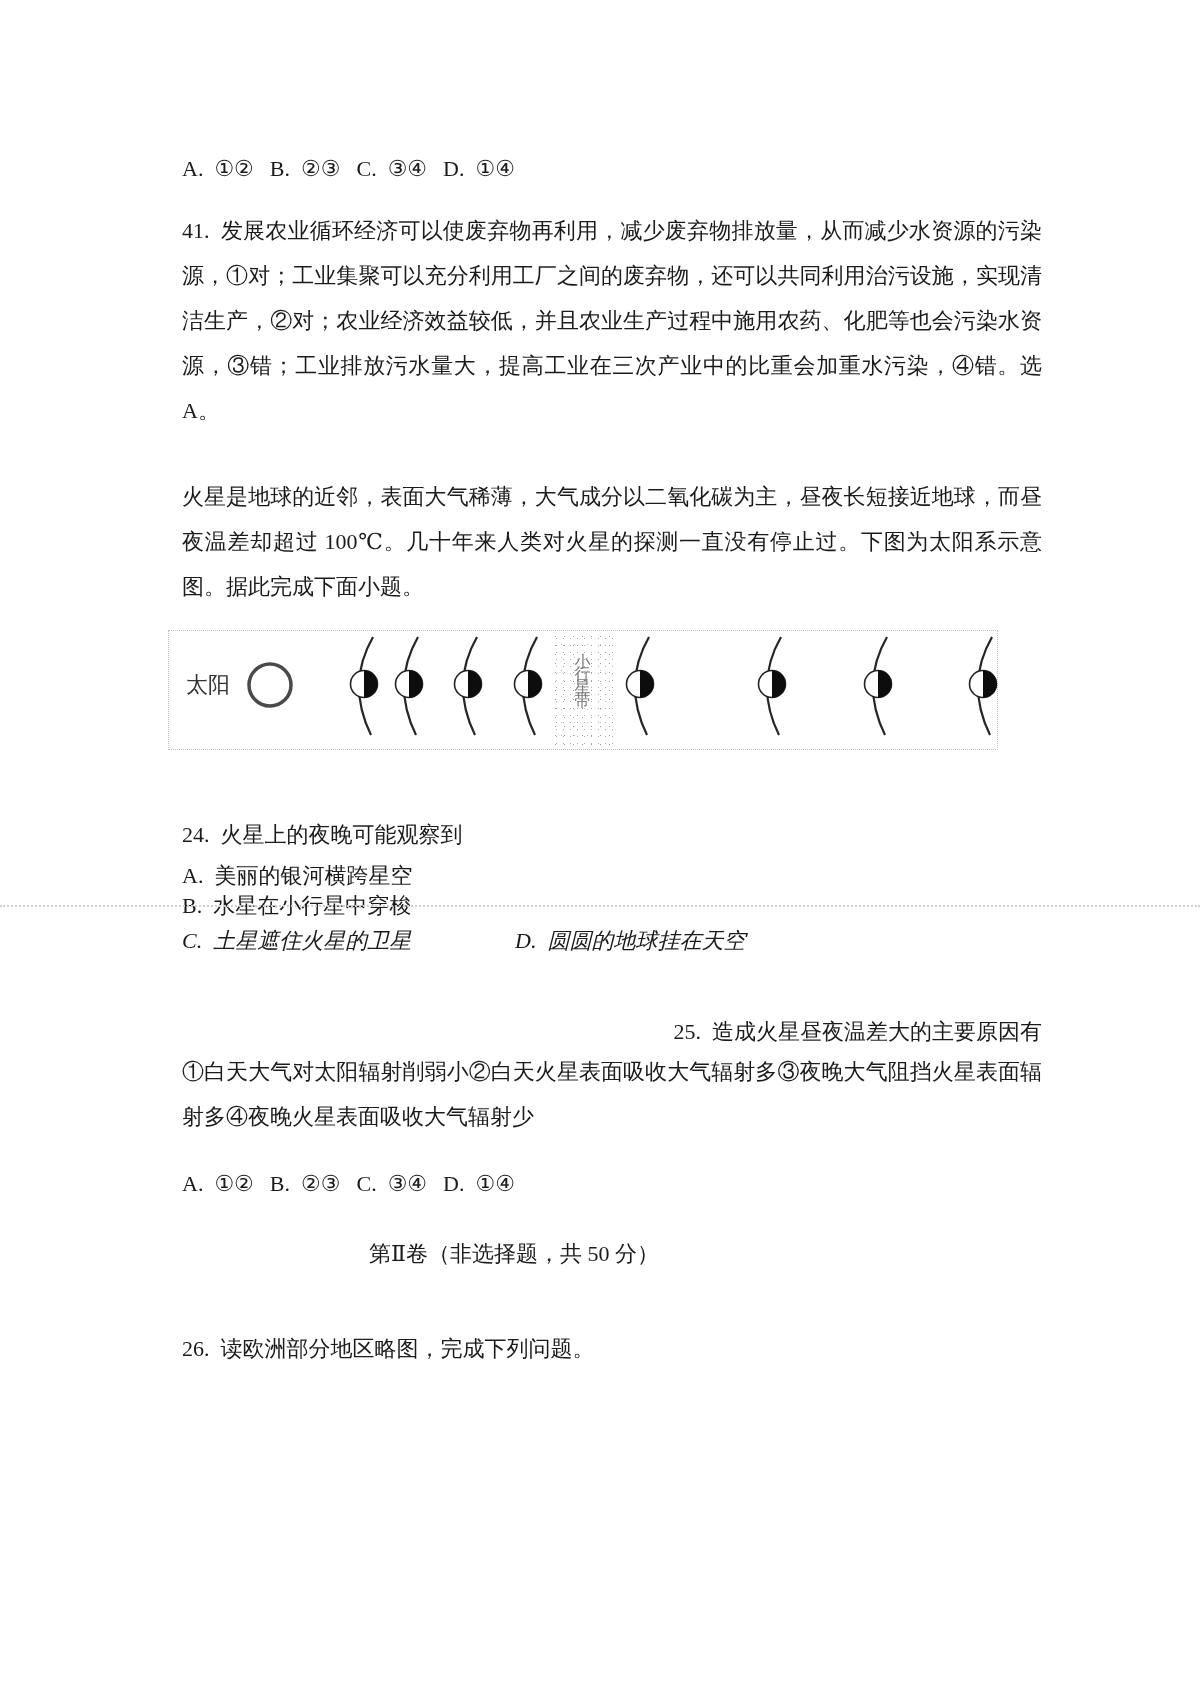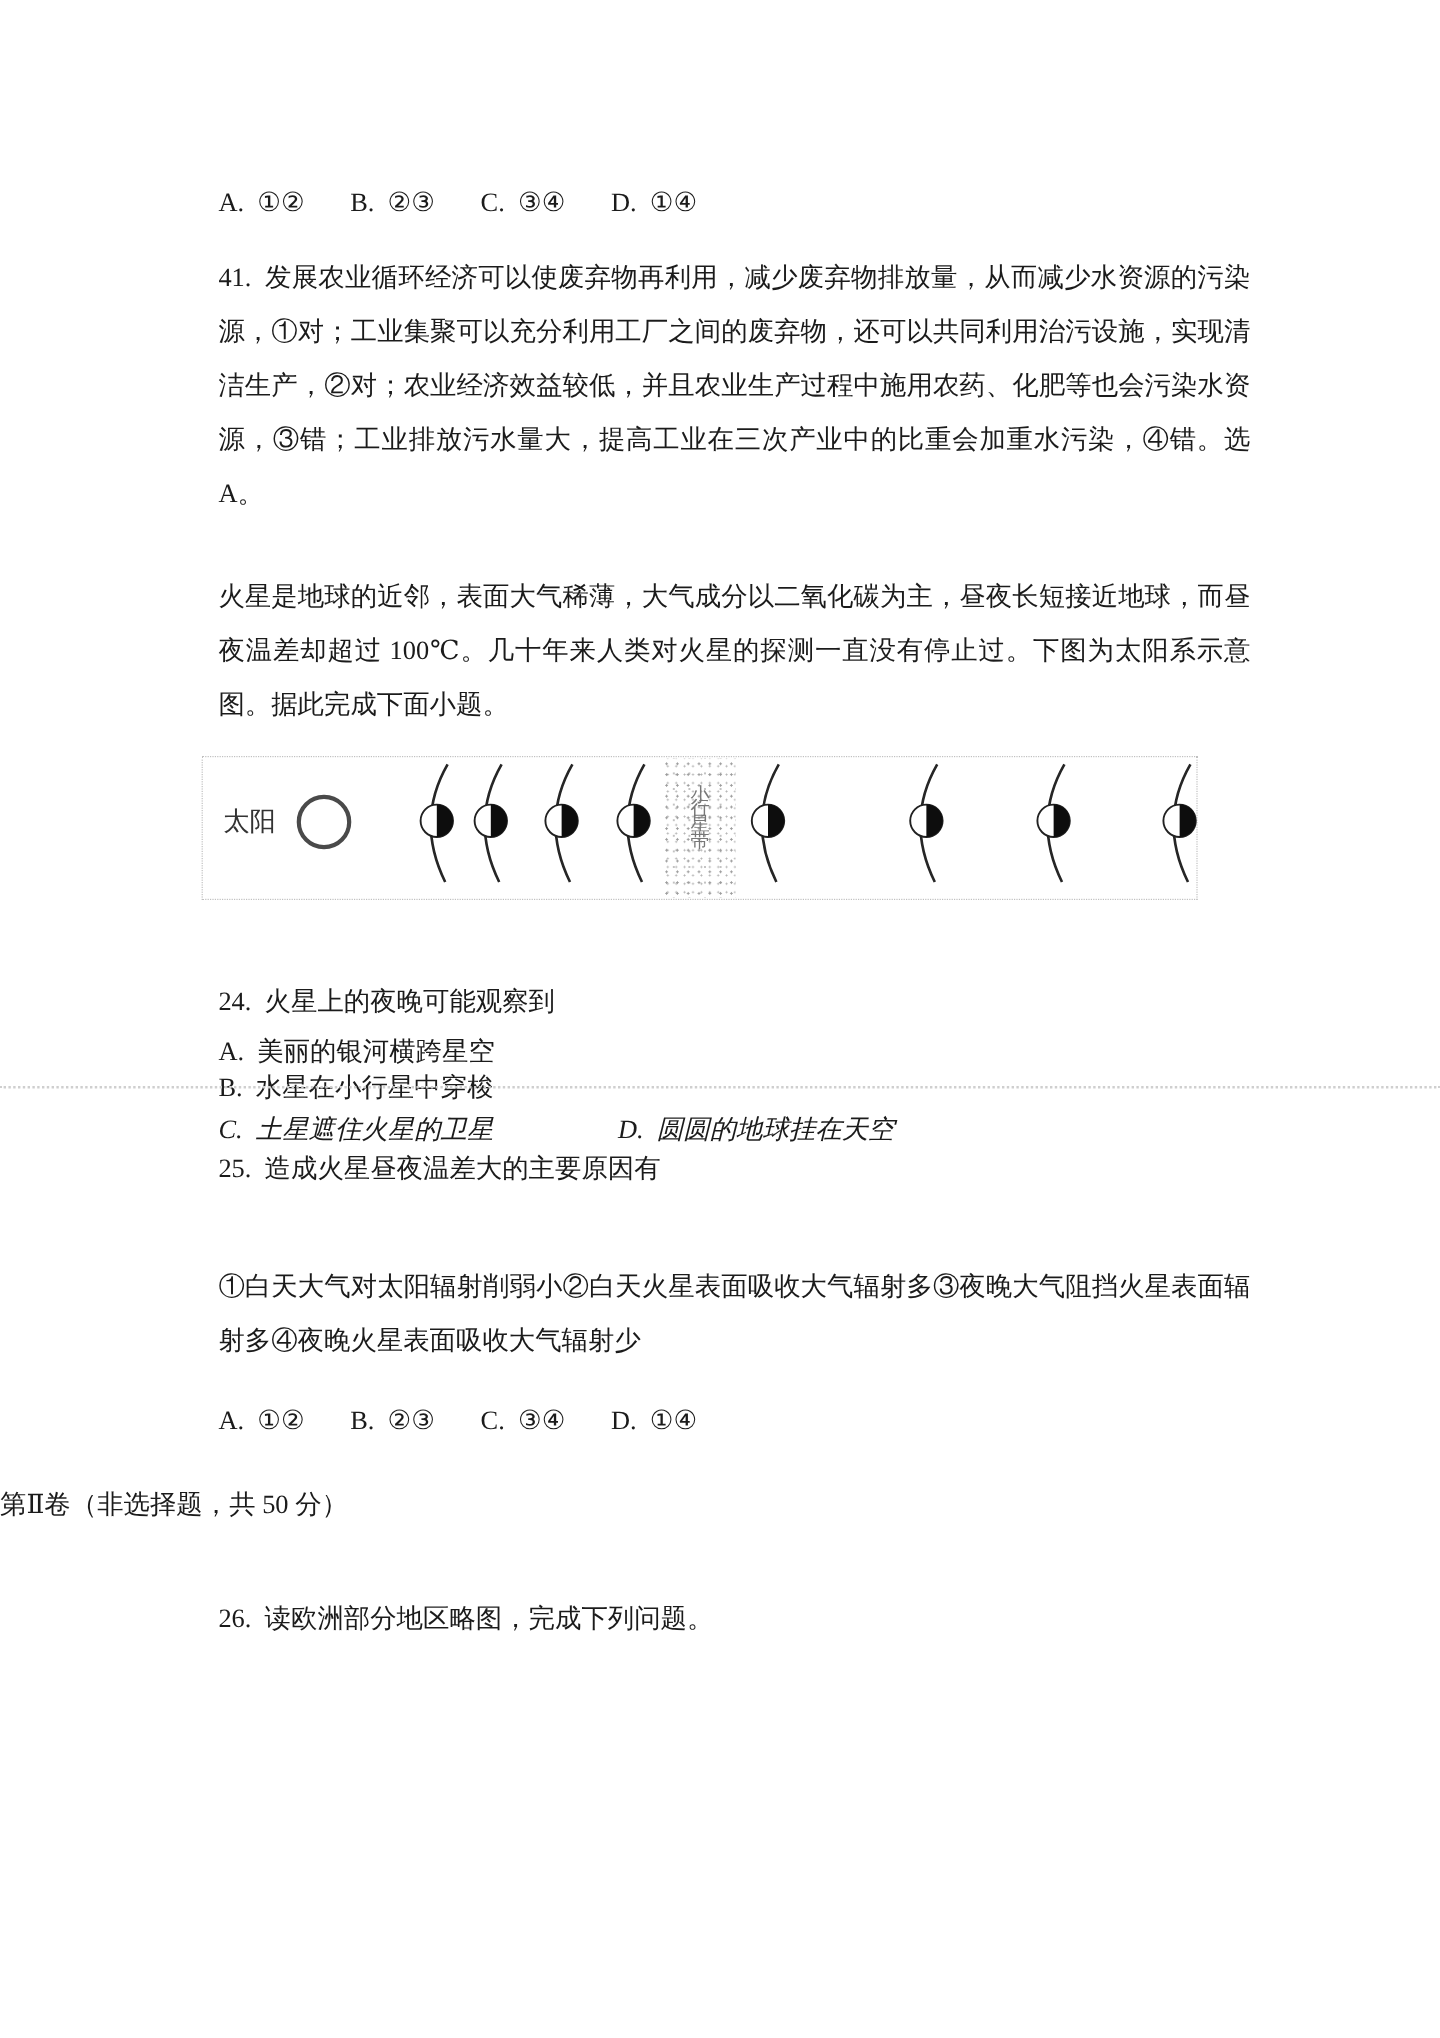--- a/index.html
+++ b/index.html
@@ -5,27 +5,27 @@
   html,body{margin:0;padding:0;background:#ffffff;}
   body{
     width:1200px;height:1698px;position:relative;
     font-family:"Liberation Serif","DejaVu Serif",serif;
     color:#1b1b1b;
   }
   .page{position:absolute;inset:0;background:#fff;}
   .block{position:absolute;left:182px;width:860px;font-size:22px;}
   .single{line-height:30px;}
   .para{line-height:45px;text-align:justify;white-space:pre-wrap;}
-  .opt-row{display:flex;gap:38px;}
+  .opt-row{display:flex;gap:16px;}
   .opt-row .opt{white-space:pre;}
   .two-col{display:flex;}
   .two-col .col-a{white-space:pre;min-width:333px;}
   .two-col .col-b{white-space:pre;}
   .stem{white-space:pre;margin-top:26px;}
-  .section-title{position:absolute;left:0;width:1028px;font-size:22px;line-height:30px;}
+  .section-title{position:absolute;left:0;width:1028px;text-align:center;font-size:22px;line-height:30px;}
 
   
   .page-dotted-line{position:absolute;left:0;right:0;top:905px;border-top:2px dotted #cfcfcf;height:0;}
 
   
   .figure-box{
     position:absolute;left:168px;top:630px;width:830px;height:120px;
     border:1px dotted #c0c0c0;box-sizing:border-box;background:#fff;
   }
   .figure-svg{position:absolute;left:0;top:0;}
@@ -124,21 +124,21 @@
     <span class="col-b">B.  水星在小行星中穿梭</span>
   </div>
 
   <div class="page-dotted-line"></div>
 
   <div class="block single two-col" style="top:926px;font-style:italic;">
     <span class="col-a">C.  土星遮住火星的卫星</span>
     <span class="col-b">D.  圆圆的地球挂在天空</span>
   </div>
 
-  <div class="block single stem" style="top:933px;">25.  造成火星昼夜温差大的主要原因有</div>
+  <div class="block single stem" style="top:991px;text-align:right;">25.  造成火星昼夜温差大的主要原因有</div>
 
   <div class="block para" style="top:1049px;">①白天大气对太阳辐射削弱小②白天火星表面吸收大气辐射多③夜晚大气阻挡火星表面辐射多④夜晚火星表面吸收大气辐射少</div>
 
   <div class="block single opt-row" style="top:1169px;">
     <span class="opt">A.  ①②</span>
     <span class="opt">B.  ②③</span>
     <span class="opt">C.  ③④</span>
     <span class="opt">D.  ①④</span>
   </div>
 

